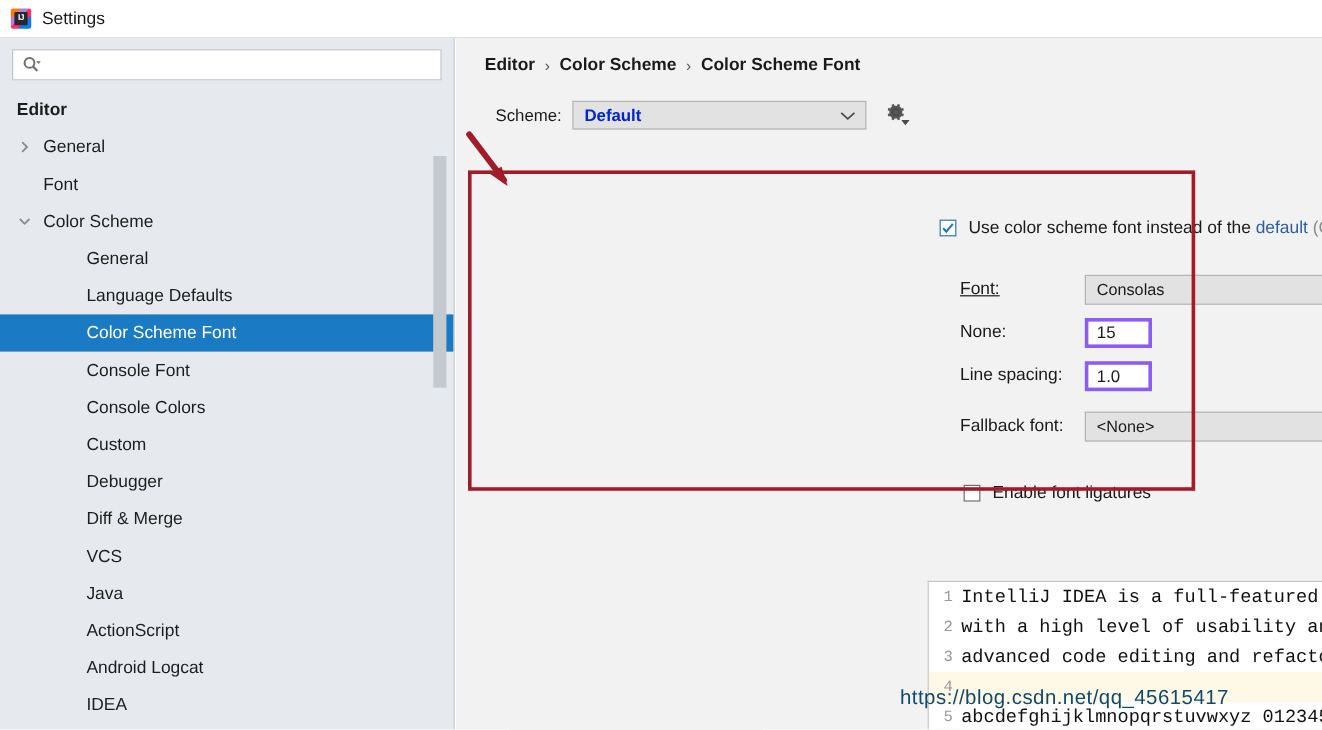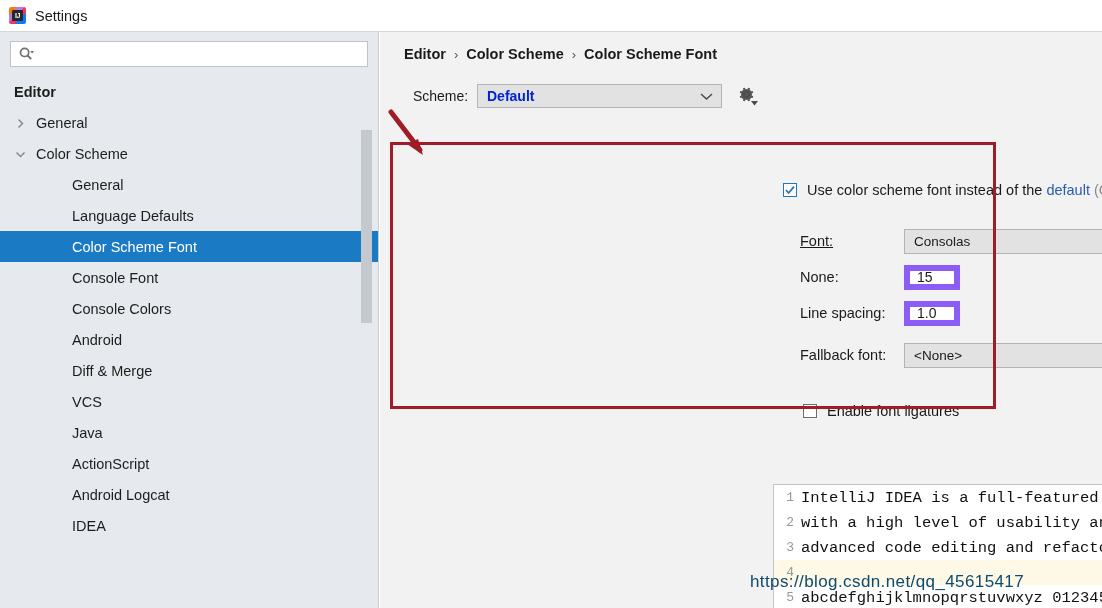--- a/index.html
+++ b/index.html
@@ -133,21 +133,21 @@
   .form-row { display: flex; align-items: center; height: 26px; margin-bottom: 10px; white-space: nowrap; }
   .form-label { font-size: 14.5px; color: #1a1a1a; }
   .lbl-font { width: 104px; text-decoration: underline; }
   .lbl-size { width: 104px; }
   .lbl-ls { width: 104px; }
   .lbl-fb { width: 104px; }
   .combo.font-combo { width: 240px; height: 25px; }
   .combo.fallback-combo { width: 240px; height: 25px; }
   .textfield {
     height: 25px; width: 56px; background: #ffffff;
-    border: 6px solid #8b5cf6; display: flex; align-items: center;
+    border: 3px solid #8b5cf6; display: flex; align-items: center;
     padding-left: 7px; font-size: 14px; color: #1a1a1a;
   }
 
   .ligature-row {
     position: absolute; left: 423px; top: 371px;
     display: flex; align-items: center;
   }
 
   
   .preview {
@@ -204,20 +204,23 @@
         <div class="tree-row lvl0">
           <span class="lbl">Editor</span>
         </div>
         <div class="tree-row lvl1">
           <span style="display: inline-block; width: 14px; height: 14px; margin-left: -21px; margin-right: 7px;"><svg width="11" height="11" viewBox="0 0 11 11">
               <polyline points="3.5,1.5 7.5,5.5 3.5,9.5" fill="none" stroke="#8a8a8a" stroke-width="1.5"></polyline>
             </svg></span>
           <span class="lbl">General</span>
         </div>
         <div class="tree-row lvl1">
+          <span class="lbl">Font</span>
+        </div>
+        <div class="tree-row lvl1">
           <span style="display: inline-block; width: 14px; height: 14px; margin-left: -21px; margin-right: 7px;"><svg width="11" height="11" viewBox="0 0 11 11">
               <polyline points="1.5,3.5 5.5,7.5 9.5,3.5" fill="none" stroke="#8a8a8a" stroke-width="1.5"></polyline>
             </svg></span>
           <span class="lbl">Color Scheme</span>
         </div>
         <div class="tree-row lvl2">
           <span class="lbl">General</span>
         </div>
         <div class="tree-row lvl2">
           <span class="lbl">Language Defaults</span>
@@ -225,21 +228,24 @@
         <div class="tree-row lvl2 selected">
           <span class="lbl">Color Scheme Font</span>
         </div>
         <div class="tree-row lvl2">
           <span class="lbl">Console Font</span>
         </div>
         <div class="tree-row lvl2">
           <span class="lbl">Console Colors</span>
         </div>
         <div class="tree-row lvl2">
-          <span class="lbl">Android</span>
+          <span class="lbl">Custom</span>
+        </div>
+        <div class="tree-row lvl2">
+          <span class="lbl">Debugger</span>
         </div>
         <div class="tree-row lvl2">
           <span class="lbl">Diff &amp; Merge</span>
         </div>
         <div class="tree-row lvl2">
           <span class="lbl">VCS</span>
         </div>
         <div class="tree-row lvl2">
           <span class="lbl">Java</span>
         </div>

